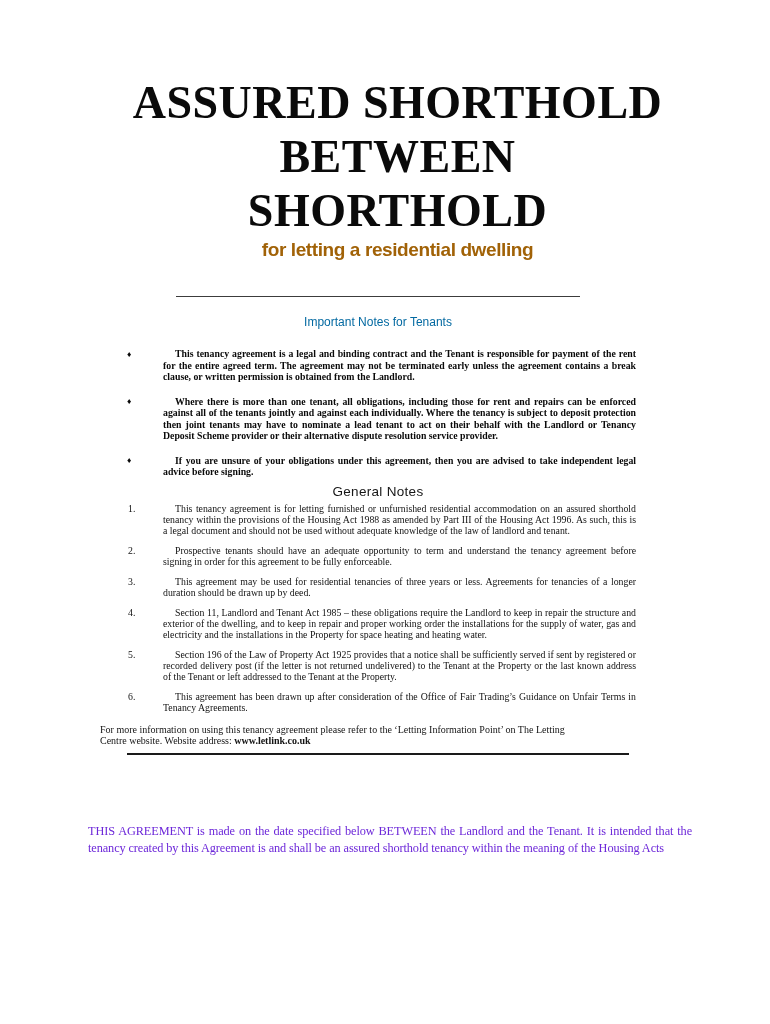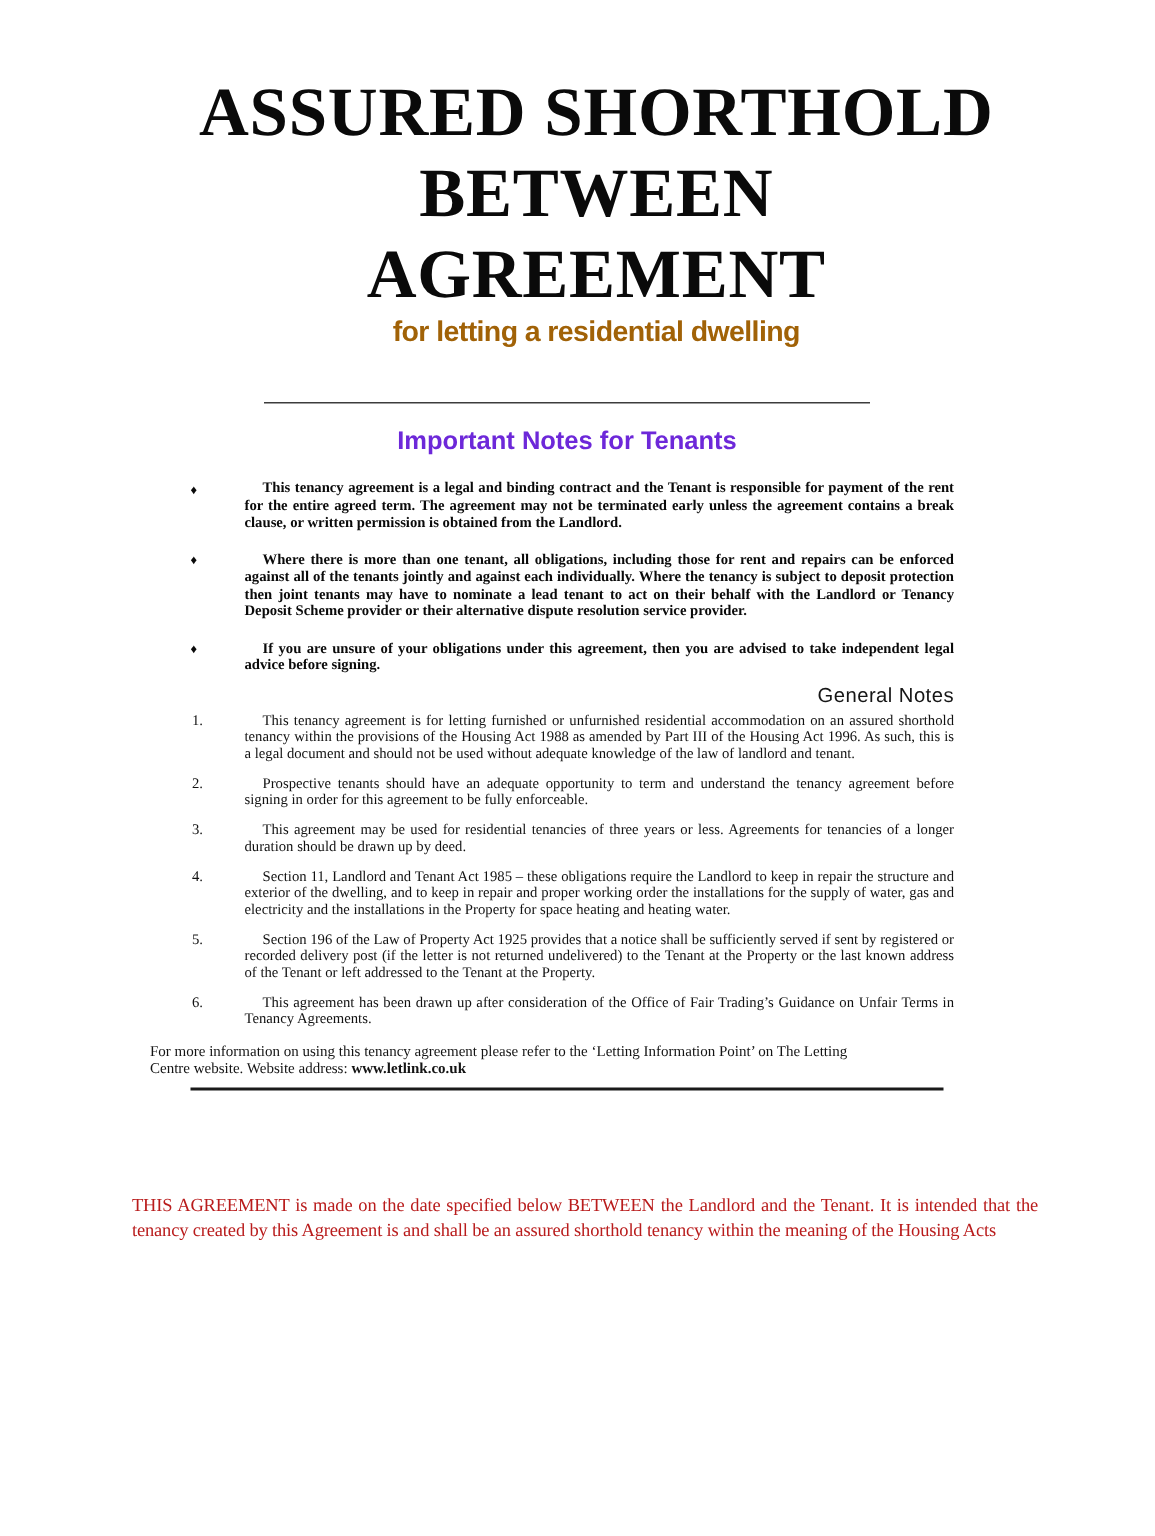--- a/index.html
+++ b/index.html
@@ -12,21 +12,21 @@
     width: 770px;
     height: 1024px;
     margin: 0 auto;
     background: #ffffff;
     color: #0a0a0a;
     font-family: "Liberation Serif", "DejaVu Serif", serif;
     overflow: hidden;
   }
   
   .title-block {
-    margin-top: 48px;
+    margin-top: 76px;
     text-align: center;
     padding-left: 25px;
   }
   .doc-title {
     margin: 0;
     font-family: "Liberation Serif", "DejaVu Serif", serif;
     font-weight: bold;
     font-size: 46px;
     line-height: 54px;
     letter-spacing: 0.5px;
@@ -50,27 +50,27 @@
   .rule-underscore {
     width: 404px;
     height: 0;
     margin: 35px auto 0 auto;
     border-bottom: 1.6px solid #3c3c3c;
   }
   .h-bold {
     margin: 17px 0 0 0;
     text-align: center;
     font-family: "Liberation Sans", "DejaVu Sans", sans-serif;
-    font-weight: bold;
-    font-size: 17px;
+    font-weight: normal;
+    font-size: 12px;
     line-height: 16px;
-    color: #6d28d9;
+    color: #0369a1;
   }
   .h-light {
-    text-align: right;
+    text-align: center;
     font-family: "Liberation Sans", "DejaVu Sans", sans-serif;
     font-weight: normal;
     font-size: 13.5px;
     line-height: 16px;
     letter-spacing: 0.3px;
     color: #161616;
     margin: 0;
   }
   .h-general { margin-top: 6px; }
   .h-moreinfo { margin-top: 24px; }
@@ -127,33 +127,33 @@
     margin: 6px auto 0 auto;
     border-top: 2px solid #1a1a1a;
   }
   
   .closing-par {
     margin: 68px 78px 0 88px;
     font-size: 12.3px;
     line-height: 17px;
     letter-spacing: -0.1px;
     text-align: justify;
-    color: #b91c1c;
+    color: #6d28d9;
   }
 </style>
 </head>
 <body>
 
 <div class="page">
 
   <header class="title-block">
     <h1 class="doc-title">
       <span class="t-line">ASSURED SHORTHOLD</span>
       <span class="t-line">BETWEEN</span>
-      <span class="t-line">AGREEMENT</span>
+      <span class="t-line">SHORTHOLD</span>
     </h1>
     <div class="doc-subtitle">for letting a residential dwelling</div>
   </header>
 
   <div class="content">
 
     <div class="rule-underscore"></div>
 
     <h2 class="h-bold">Important Notes for Tenants</h2>
 

